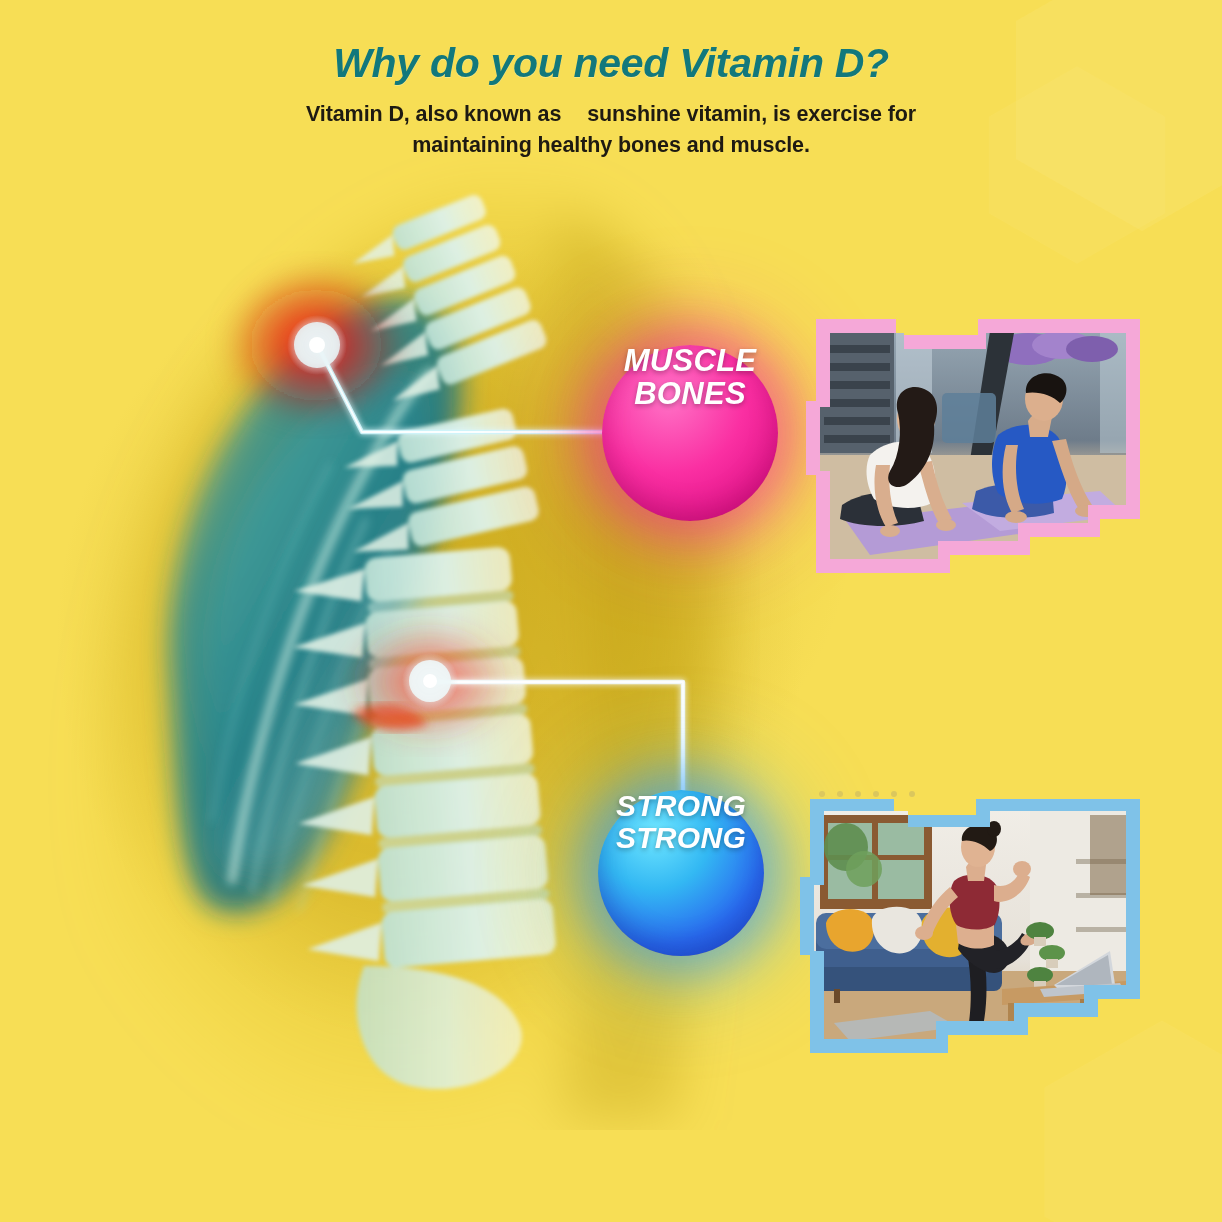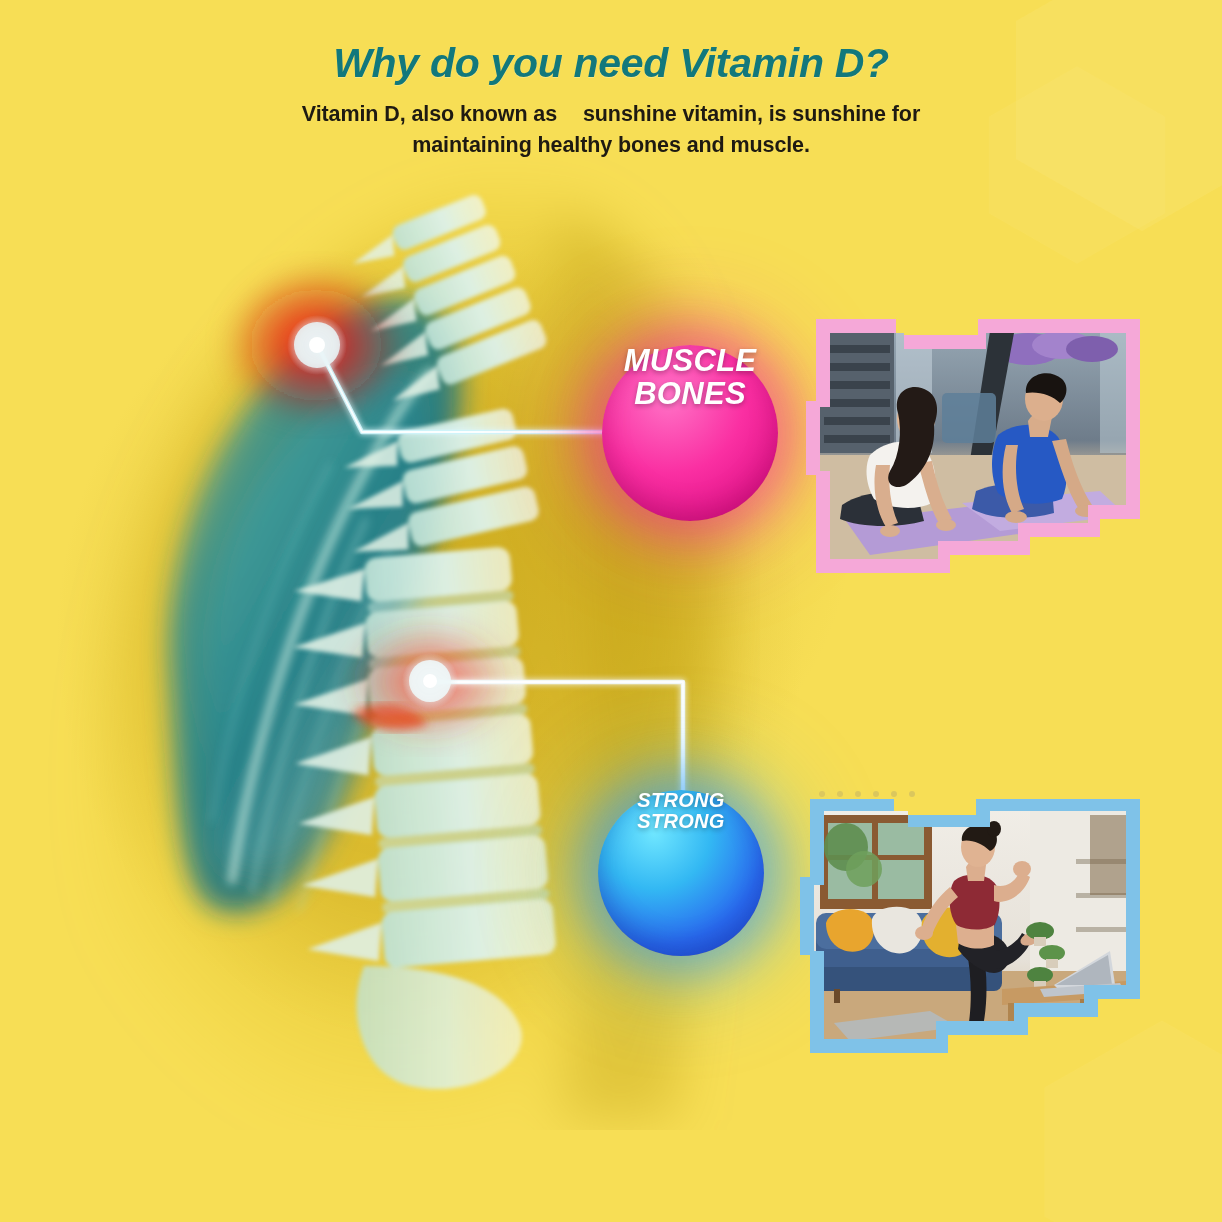--- a/index.html
+++ b/index.html
@@ -48,21 +48,21 @@
   .badge span{display:block;text-shadow:0 2px 5px rgba(0,0,0,.30);}
   .badge-muscle{
     left:602px;top:345px;width:176px;height:176px;font-size:31px;
     background:
       radial-gradient(circle at 38% 30%, #FF72C6 0%, #FA2FA2 46%, #E5168C 78%, #C9107A 100%);
     box-shadow:0 0 46px 20px rgba(243,36,160,0.45),
                0 0 90px 34px rgba(243,36,160,0.22),
                inset 0 -10px 26px rgba(120,0,70,0.28);
   }
   .badge-bones{
-    left:598px;top:790px;width:166px;height:166px;font-size:20px;
+    left:598px;top:790px;width:166px;height:166px;font-size:30px;
     background:
       radial-gradient(circle at 34% 26%, #6FE6FF 0%, #33B8F3 34%, #2A6BF0 68%, #2448D8 100%);
     box-shadow:0 0 46px 20px rgba(46,150,246,0.50),
                0 0 92px 34px rgba(60,200,250,0.25),
                inset 0 -10px 26px rgba(10,30,130,0.30);
   }
 
   
   .photo-card{position:absolute;z-index:35;}
 
@@ -83,21 +83,21 @@
   <svg class="hexmark" style="right:40px;top:60px;opacity:.16;" width="210" height="210" viewBox="0 0 100 100">
     <polygon points="50,3 92,27 92,73 50,97 8,73 8,27" fill="#FBE884"></polygon>
   </svg>
   <svg class="hexmark" style="right:-80px;bottom:-70px;opacity:.15;" width="280" height="280" viewBox="0 0 100 100">
     <polygon points="50,3 92,27 92,73 50,97 8,73 8,27" fill="#FBE884"></polygon>
   </svg>
 
   <div class="header">
     <div class="title">Why do you need Vitamin D?</div>
     <div class="subtitle">
-      <span>Vitamin D, also known as </span><b>sunshine vitamin</b><span>, is sunshine for</span><br>
+      <span>Vitamin D, also known as </span><b>sunshine vitamin</b><span>, is exercise for</span><br>
       <span>maintaining healthy bones and muscle.</span>
     </div>
   </div>
 
   <div class="anatomy">
     <svg width="760" height="1010" viewBox="0 0 760 1010">
       <defs>
         <radialGradient id="bodyGlow" cx="46%" cy="45%" r="58%">
           <stop offset="0%" stop-color="#B8920A" stop-opacity="0.45"></stop>
           <stop offset="55%" stop-color="#BE960C" stop-opacity="0.32"></stop>

